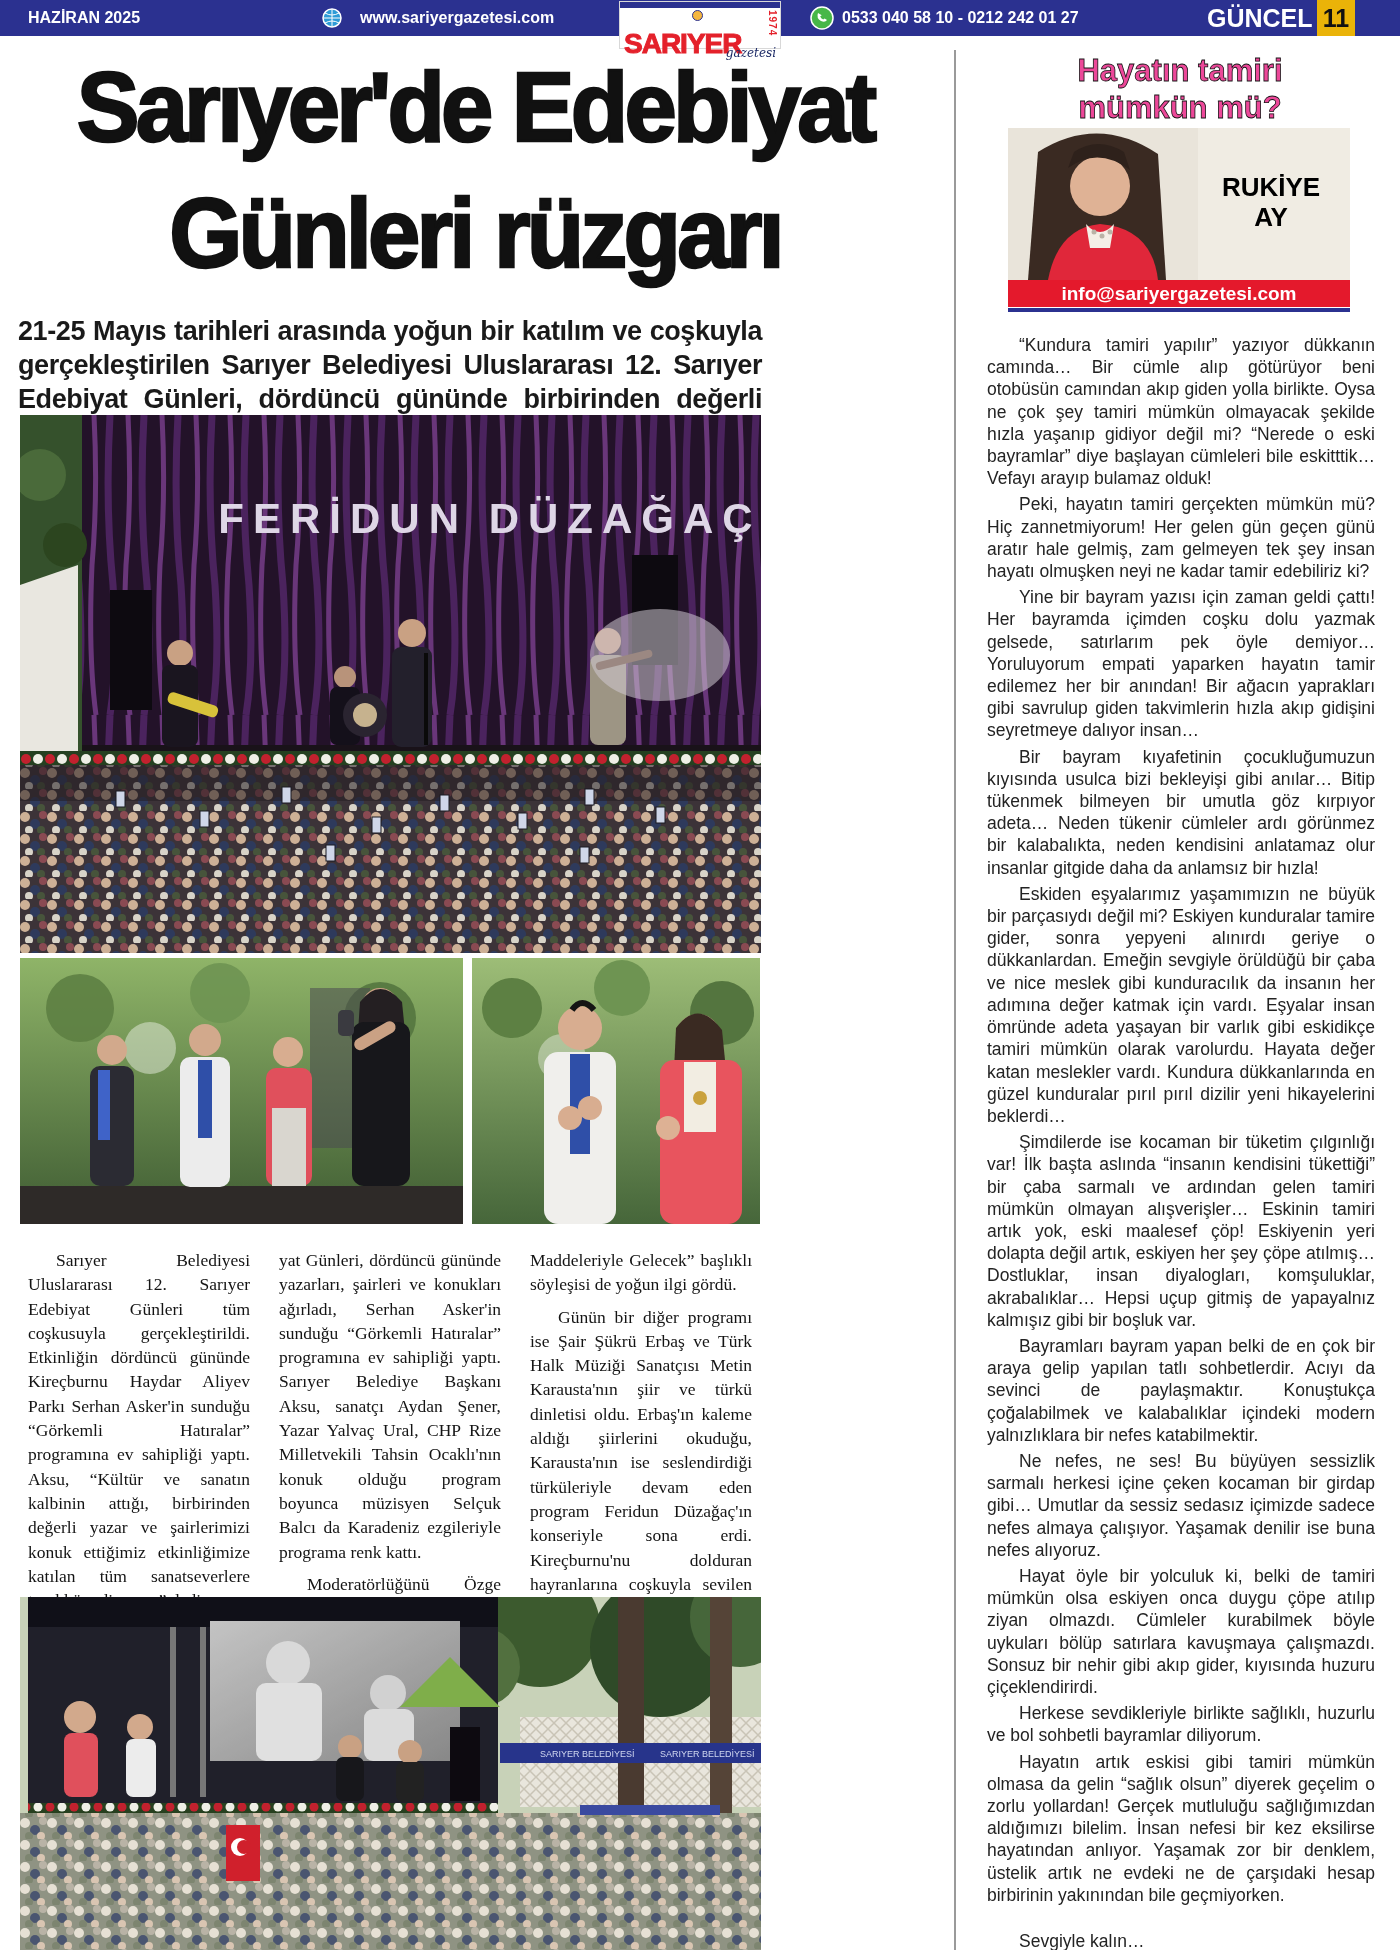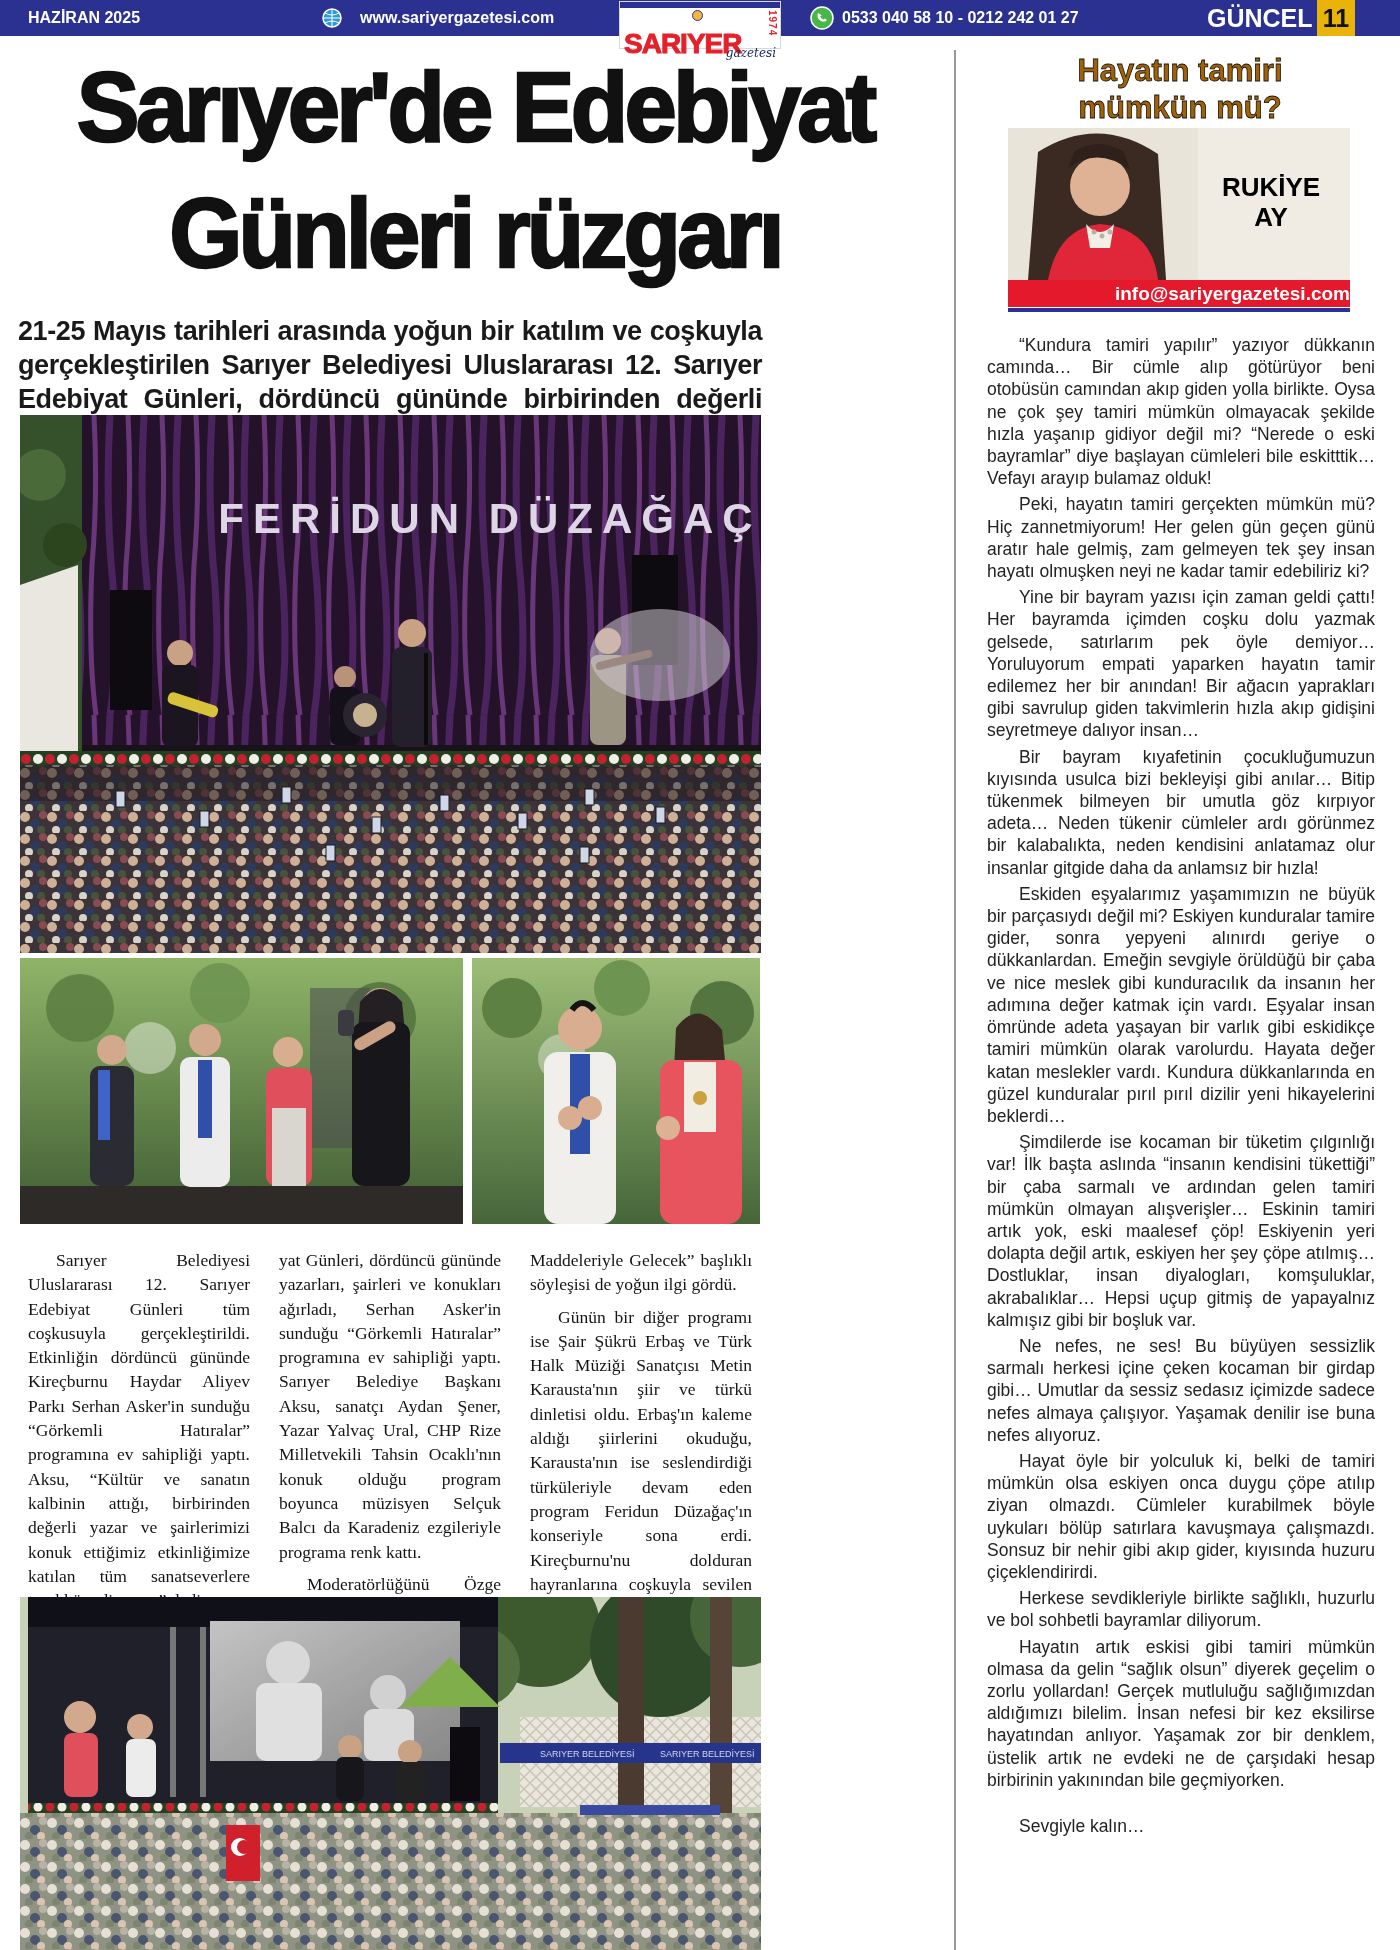--- a/index.html
+++ b/index.html
@@ -44,25 +44,25 @@
   
   .bodycol{top:1240px;width:238px;font-family:"Liberation Serif",serif;font-size:17.5px;
            line-height:24.3px;text-align:justify;color:#141414;}
   #col1{left:20px;} #col2{left:271px;} #col3{left:522px;}
   .bodycol p{margin:8px;text-indent:28px;}
   .bodycol p.cont{text-indent:0;}
 
   
   #divider{left:954px;top:50px;width:2px;height:1900px;background:#9a9a9a;}
   #op-title{left:975px;top:52px;width:410px;text-align:center;font-size:31px;font-weight:900;
-            line-height:37px;color:#a16207;-webkit-text-stroke:.8px #111;}
+            line-height:37px;color:#ec4899;-webkit-text-stroke:.8px #111;}
   #author-photo{left:1008px;top:128px;width:342px;height:152px;background:#f0ece3;overflow:hidden;}
   #author-name{right:14px;top:44px;width:130px;text-align:center;font-size:26px;font-weight:900;
                color:#000000;line-height:30px;}
-  #email-bar{left:1008px;top:280px;width:342px;height:27px;background:#e4192c;text-align:right;}
+  #email-bar{left:1008px;top:280px;width:342px;height:27px;background:#e4192c;text-align:center;}
   #email{color:#fff;font-weight:bold;font-size:19px;line-height:27px;}
   #email-underline{left:1008px;top:308px;width:342px;height:4px;background:#2b3190;}
   #op-text{left:983px;top:330px;width:396px;font-size:17.5px;line-height:22.2px;
            text-align:justify;color:#232323;}
   #op-text p{margin:4px;text-indent:32px;}
   #op-text p.sev{margin-top:24px;}
 </style>
 </head>
 <body>
 
@@ -337,20 +337,21 @@
   </div>
   <div id="email-underline" class="abs"></div>
 
   <div id="op-text" class="abs">
     <p>“Kundura tamiri yapılır” yazıyor dükkanın camında… Bir cümle alıp götürüyor beni otobüsün camından akıp giden yolla birlikte. Oysa ne çok şey tamiri mümkün olmayacak şekilde hızla yaşanıp gidiyor değil mi? “Nerede o eski bayramlar” diye başlayan cümleleri bile eskitttik… Vefayı arayıp bulamaz olduk!</p>
     <p>Peki, hayatın tamiri gerçekten mümkün mü? Hiç zannetmiyorum! Her gelen gün geçen günü aratır hale gelmiş, zam gelmeyen tek şey insan hayatı olmuşken neyi ne kadar tamir edebiliriz ki?</p>
     <p>Yine bir bayram yazısı için zaman geldi çattı! Her bayramda içimden coşku dolu yazmak gelsede, satırlarım pek öyle demiyor… Yoruluyorum empati yaparken hayatın tamir edilemez her bir anından! Bir ağacın yaprakları gibi savrulup giden takvimlerin hızla akıp gidişini seyretmeye dalıyor insan…</p>
     <p>Bir bayram kıyafetinin çocukluğumuzun kıyısında usulca bizi bekleyişi gibi anılar… Bitip tükenmek bilmeyen bir umutla göz kırpıyor adeta… Neden tükenir cümleler ardı görünmez bir kalabalıkta, neden kendisini anlatamaz olur insanlar gitgide daha da anlamsız bir hızla!</p>
     <p>Eskiden eşyalarımız yaşamımızın ne büyük bir parçasıydı değil mi? Eskiyen kunduralar tamire gider, sonra yepyeni alınırdı geriye o dükkanlardan. Emeğin sevgiyle örüldüğü bir çaba ve nice meslek gibi kunduracılık da insanın her adımına değer katmak için vardı. Eşyalar insan ömründe adeta yaşayan bir varlık gibi eskidikçe tamiri mümkün olarak varolurdu. Hayata değer katan meslekler vardı. Kundura dükkanlarında en güzel kunduralar pırıl pırıl dizilir yeni hikayelerini beklerdi…</p>
     <p>Şimdilerde ise kocaman bir tüketim çılgınlığı var! İlk başta aslında “insanın kendisini tükettiği” bir çaba sarmalı ve ardından gelen tamiri mümkün olmayan alışverişler… Eskinin tamiri artık yok, eski maalesef çöp! Eskiyenin yeri dolapta değil artık, eskiyen her şey çöpe atılmış… Dostluklar, insan diyalogları, komşuluklar, akrabalıklar… Hepsi uçup gitmiş de yapayalnız kalmışız gibi bir boşluk var.</p>
+    <p>Bayramları bayram yapan belki de en çok bir araya gelip yapılan tatlı sohbetlerdir. Acıyı da sevinci de paylaşmaktır. Konuştukça çoğalabilmek ve kalabalıklar içindeki modern yalnızlıklara bir nefes katabilmektir.</p>
     <p>Ne nefes, ne ses! Bu büyüyen sessizlik sarmalı herkesi içine çeken kocaman bir girdap gibi… Umutlar da sessiz sedasız içimizde sadece nefes almaya çalışıyor. Yaşamak denilir ise buna nefes alıyoruz.</p>
     <p>Hayat öyle bir yolculuk ki, belki de tamiri mümkün olsa eskiyen onca duygu çöpe atılıp ziyan olmazdı. Cümleler kurabilmek böyle uykuları bölüp satırlara kavuşmaya çalışmazdı. Sonsuz bir nehir gibi akıp gider, kıyısında huzuru çiçeklendirirdi.</p>
     <p>Herkese sevdikleriyle birlikte sağlıklı, huzurlu ve bol sohbetli bayramlar diliyorum.</p>
     <p>Hayatın artık eskisi gibi tamiri mümkün olmasa da gelin “sağlık olsun” diyerek geçelim o zorlu yollardan! Gerçek mutluluğu sağlığımızdan aldığımızı bilelim. İnsan nefesi bir kez eksilirse hayatından anlıyor. Yaşamak zor bir denklem, üstelik artık ne evdeki ne de çarşıdaki hesap birbirinin yakınından bile geçmiyorken.</p>
     <p class="sev">Sevgiyle kalın…</p>
   </div>
 
 </div>
 
 </body></html>

